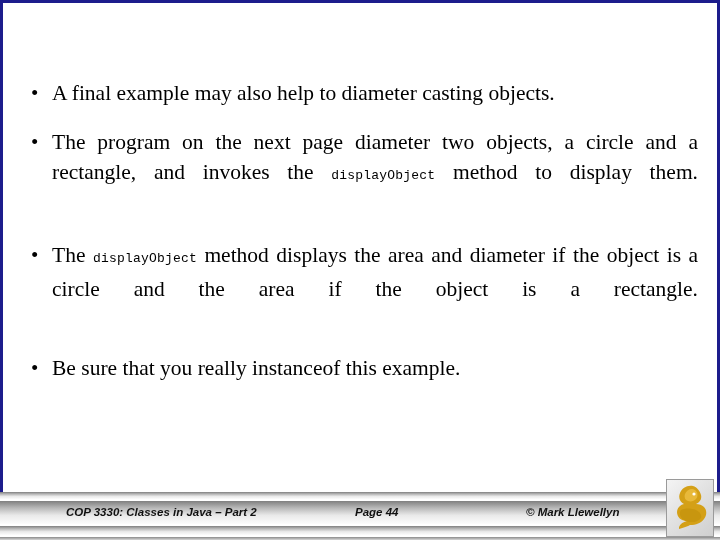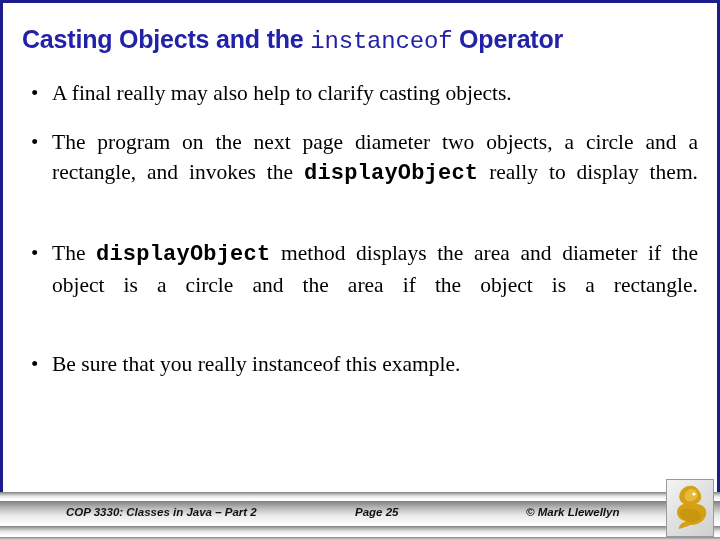--- a/index.html
+++ b/index.html
@@ -96,23 +96,22 @@
   .bullet .txt::after {
     content: "";
     display: inline-block;
     width: 100%;
   }
   .nojust { text-align: left; }
   .nojust .txt::after { content: none; }
 
   .code {
     font-family: "Liberation Mono", "DejaVu Sans Mono", monospace;
-    font-size: 22px;
+    font-size: 13px;
     letter-spacing: 0.2px;
-    font-weight: bold;
   }
 
   
   .footer {
     position: absolute;
     left: 0;
     top: 492px;
     width: 720px;
     height: 48px;
   }
@@ -159,36 +158,33 @@
 </style>
 </head>
 <body>
 
 <div class="slide">
 
   <div class="frame-top"></div>
   <div class="frame-left"></div>
   <div class="frame-right"></div>
 
-  <div class="title">
-    <span>Casting Objects and the </span><span class="mono">instanceof</span><span> Operator</span>
-  </div>
 
   <div class="body">
 
     <div class="bullet nojust">
       <span class="dot">•</span>
       <span class="txt">
-        <span>A final really may also help to clarify casting objects.</span>
+        <span>A final example may also help to diameter casting objects.</span>
       </span>
     </div>
 
     <div class="bullet">
       <span class="dot">•</span>
-      <span class="txt"><span>The program on the next page diameter two objects, a circle and a rectangle, and invokes the </span><span class="code">displayObject</span><span> really to display them.</span></span>
+      <span class="txt"><span>The program on the next page diameter two objects, a circle and a rectangle, and invokes the </span><span class="code">displayObject</span><span> method to display them.</span></span>
     </div>
 
     <div class="bullet">
       <span class="dot">•</span>
       <span class="txt"><span>The </span><span class="code">displayObject</span><span> method displays the area and diameter if the object is a circle and the area if the object is a rectangle.</span></span>
     </div>
 
     <div class="bullet nojust">
       <span class="dot">•</span>
       <span class="txt">
@@ -198,21 +194,21 @@
 
   </div>
 
   <div class="footer">
     <div class="bar bar-a"></div>
     <div class="bar bar-b"></div>
     <div class="bar bar-c"></div>
     <div class="bar bar-d"></div>
 
     <div class="footer-text ft-course">COP 3330:  Classes in Java – Part 2</div>
-    <div class="footer-text ft-page">Page 25</div>
+    <div class="footer-text ft-page">Page 44</div>
     <div class="footer-text ft-copy">© Mark Llewellyn</div>
   </div>
 
   <div class="logo-box">
     <svg width="46" height="56" viewBox="0 0 46 56">
       <g fill="#d4a017">
         <path d="M26 6 C20 5 15 8 13 13 C11 18 13 22 17 24 C13 25 10 28 10 32
                  C10 37 14 41 20 41 C16 42 13 44 12 47 C15 46 19 45 23 45
                  C29 45 34 43 37 39 C40 35 40 30 37 27 C35 25 32 24 29 24
                  C33 22 35 19 34 15 C33 11 30 7 26 6 Z"></path>

